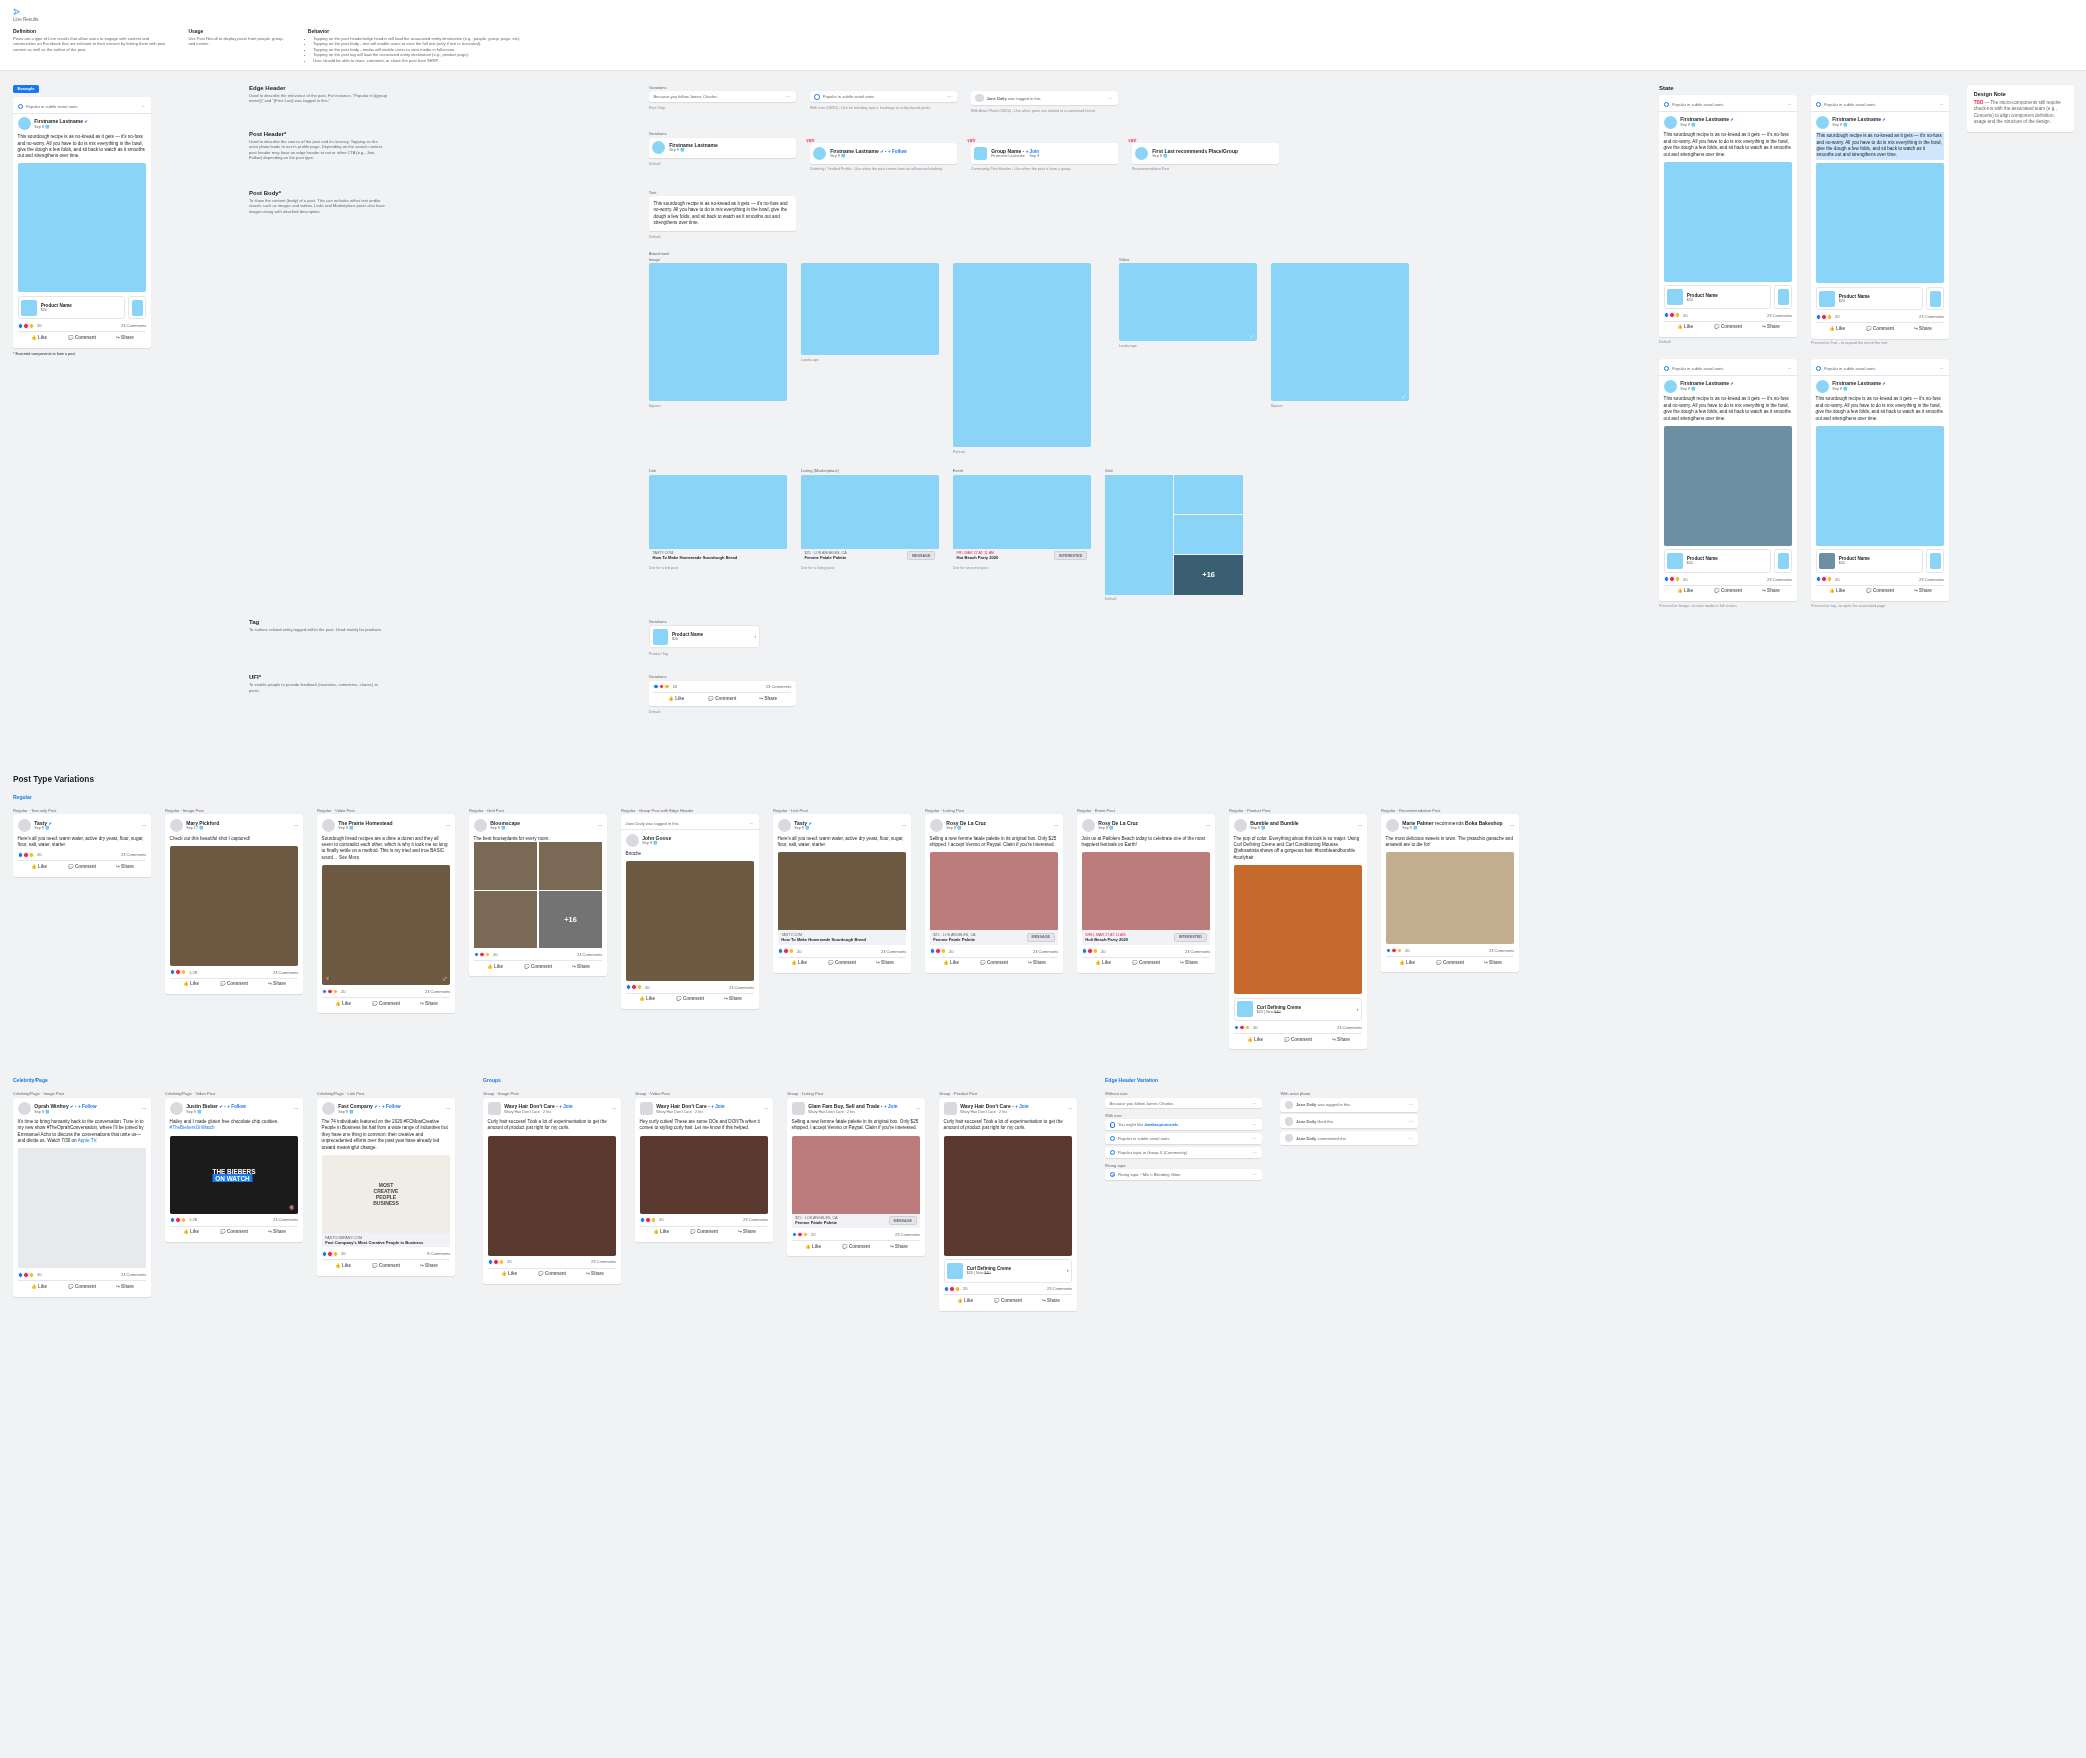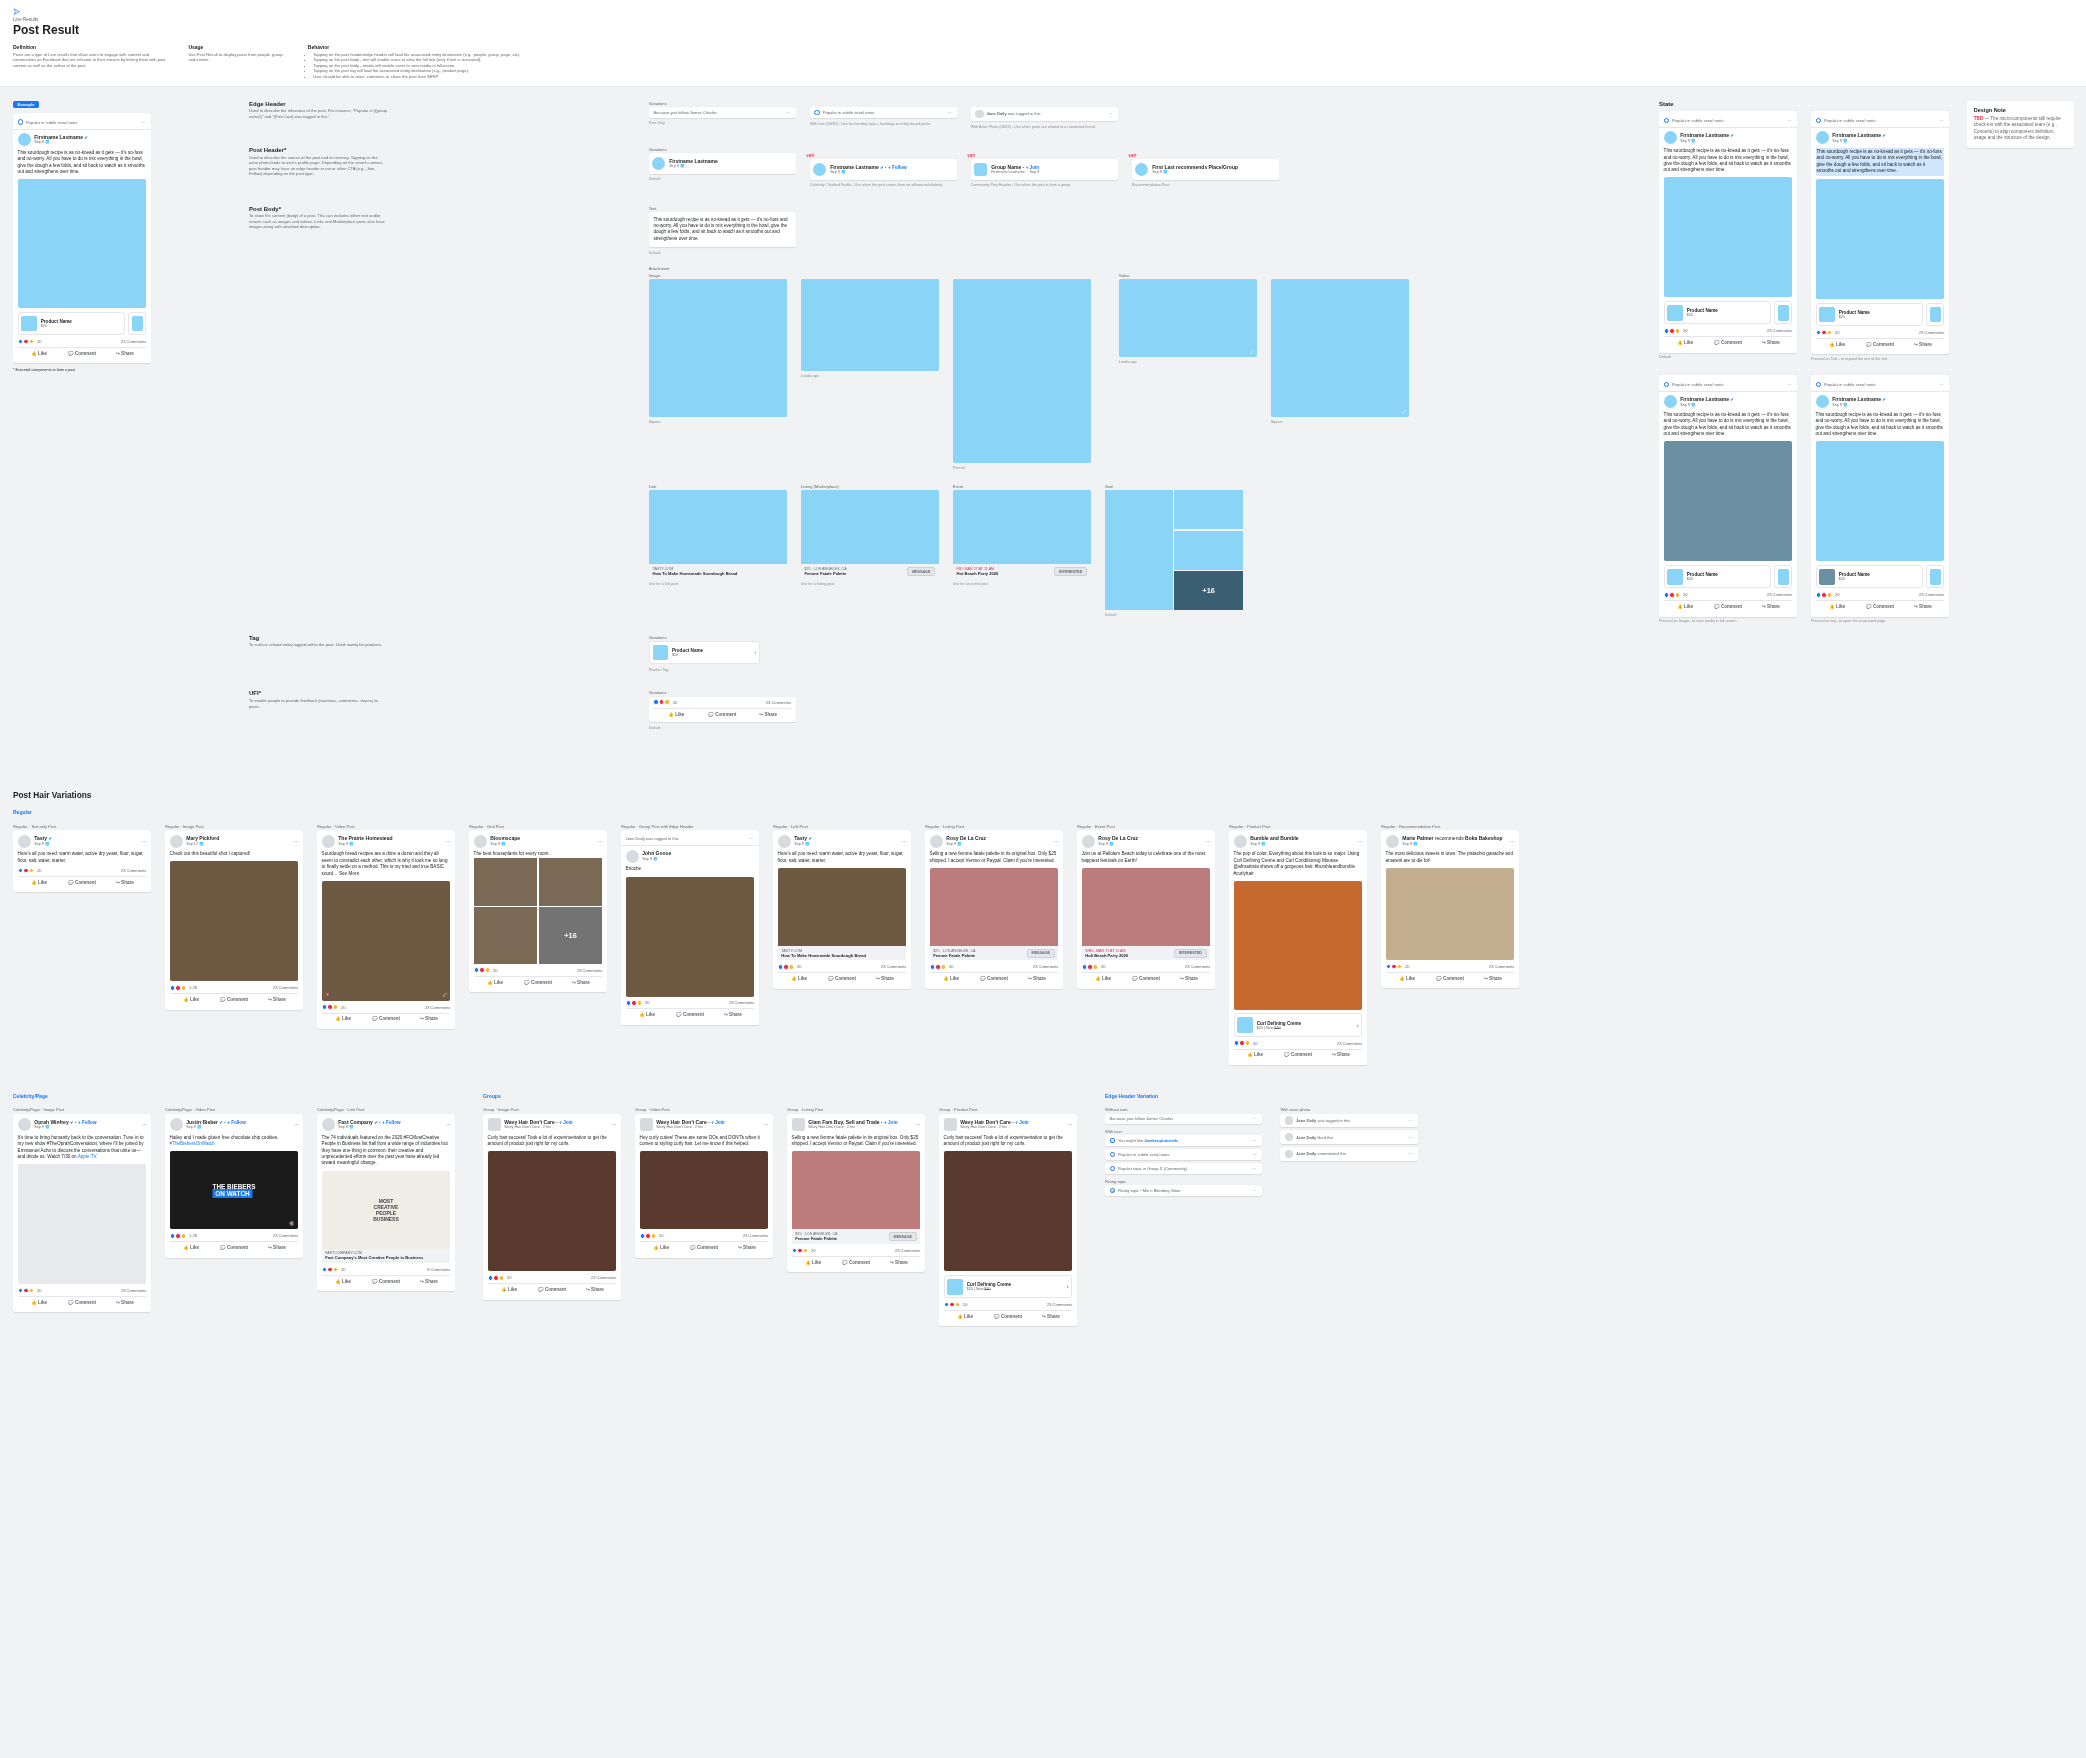--- a/index.html
+++ b/index.html
@@ -88,21 +88,20 @@
   .connector-spacer { width: 37px; }
 </style>
 </head>
 <body>
 
 <div class="page-header">
   <svg width="7.4" height="7.4" viewBox="0 0 16 16">
       <path d="M2 2 L14 8 L2 14 L6 8 Z" fill="none" stroke="#1877f2" stroke-width="1.5"></path>
     </svg>
   <div class="breadcrumb">Line Results</div>
-  <div class="page-title">Post Result</div>
   <div class="intro-cols">
     <div>
       <h4>Definition</h4>
       <p>Posts are a type of Line results that allow users to engage with content and communities on Facebook that are relevant to their interest by linking them with post content as well as the author of the post.</p>
     </div>
     <div>
       <h4>Usage</h4>
       <p>Use Post Result to display posts from people, group, and events.</p>
     </div>
     <div>
@@ -609,21 +608,21 @@
       <div class="design-note">
         <h4>Design Note</h4>
         <p><span class="redtag">TBD</span><span> — The micro-components still require check-ins with the associated team (e.g., Concerts) to align component definition, usage and the structure of the design.</span></p>
       </div>
     </div>
 
   </div>
 </div>
 
 <div class="section">
-  <div class="sec-hdr">Post Hair Variations</div>
+  <div class="sec-hdr">Post Type Variations</div>
 
   <div class="blue-sub">Regular</div>
 
   <div class="ptv-row">
 
     <div class="example-post">
       <div class="label-over">Regular · Text only Post</div>
       <div class="card">
         <div class="post-head">
             <div class="avatar g"></div>

